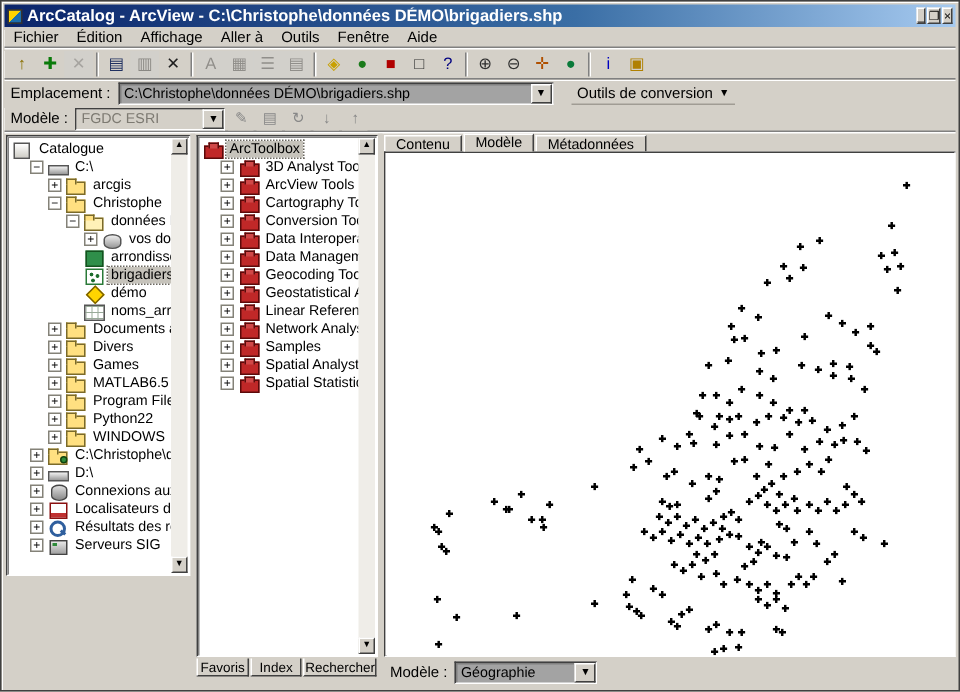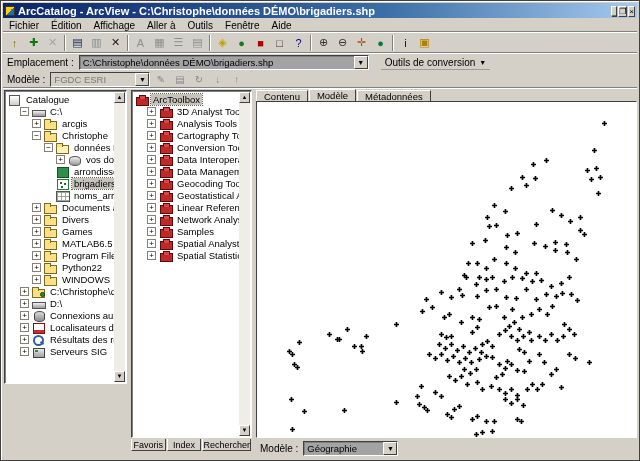--- a/index.html
+++ b/index.html
@@ -248,20 +248,24 @@
         </div>
         <div class="trow" style="padding-left: 50px;">
           <span class="ti ti-shp-poly"></span>
           <span class="lab">arrondissements</span>
         </div>
         <div class="trow sel" style="padding-left: 50px;">
           <span class="ti ti-shp-point"></span>
           <span class="lab">brigadiers</span>
         </div>
         <div class="trow" style="padding-left: 50px;">
+          <span class="ti ti-layer"></span>
+          <span class="lab">démo</span>
+        </div>
+        <div class="trow" style="padding-left: 50px;">
           <span class="ti ti-table"></span>
           <span class="lab">noms_arrond</span>
         </div>
         <div class="trow" style="padding-left: 26px;">
           <span class="exp">+</span>
           <span class="ti ti-folder"></span>
           <span class="lab">Documents and Settings</span>
         </div>
         <div class="trow" style="padding-left: 26px;">
           <span class="exp">+</span>
@@ -341,21 +345,21 @@
           <span class="lab">ArcToolbox</span>
         </div>
         <div class="trow" style="padding-left: 14px;">
           <span class="exp">+</span>
           <span class="ti ti-toolbox"></span>
           <span class="lab">3D Analyst Tools</span>
         </div>
         <div class="trow" style="padding-left: 14px;">
           <span class="exp">+</span>
           <span class="ti ti-toolbox"></span>
-          <span class="lab">Analysis Tools</span>
+          <span class="lab">ArcView Tools</span>
         </div>
         <div class="trow" style="padding-left: 14px;">
           <span class="exp">+</span>
           <span class="ti ti-toolbox"></span>
           <span class="lab">Cartography Tools</span>
         </div>
         <div class="trow" style="padding-left: 14px;">
           <span class="exp">+</span>
           <span class="ti ti-toolbox"></span>
           <span class="lab">Conversion Tools</span>

